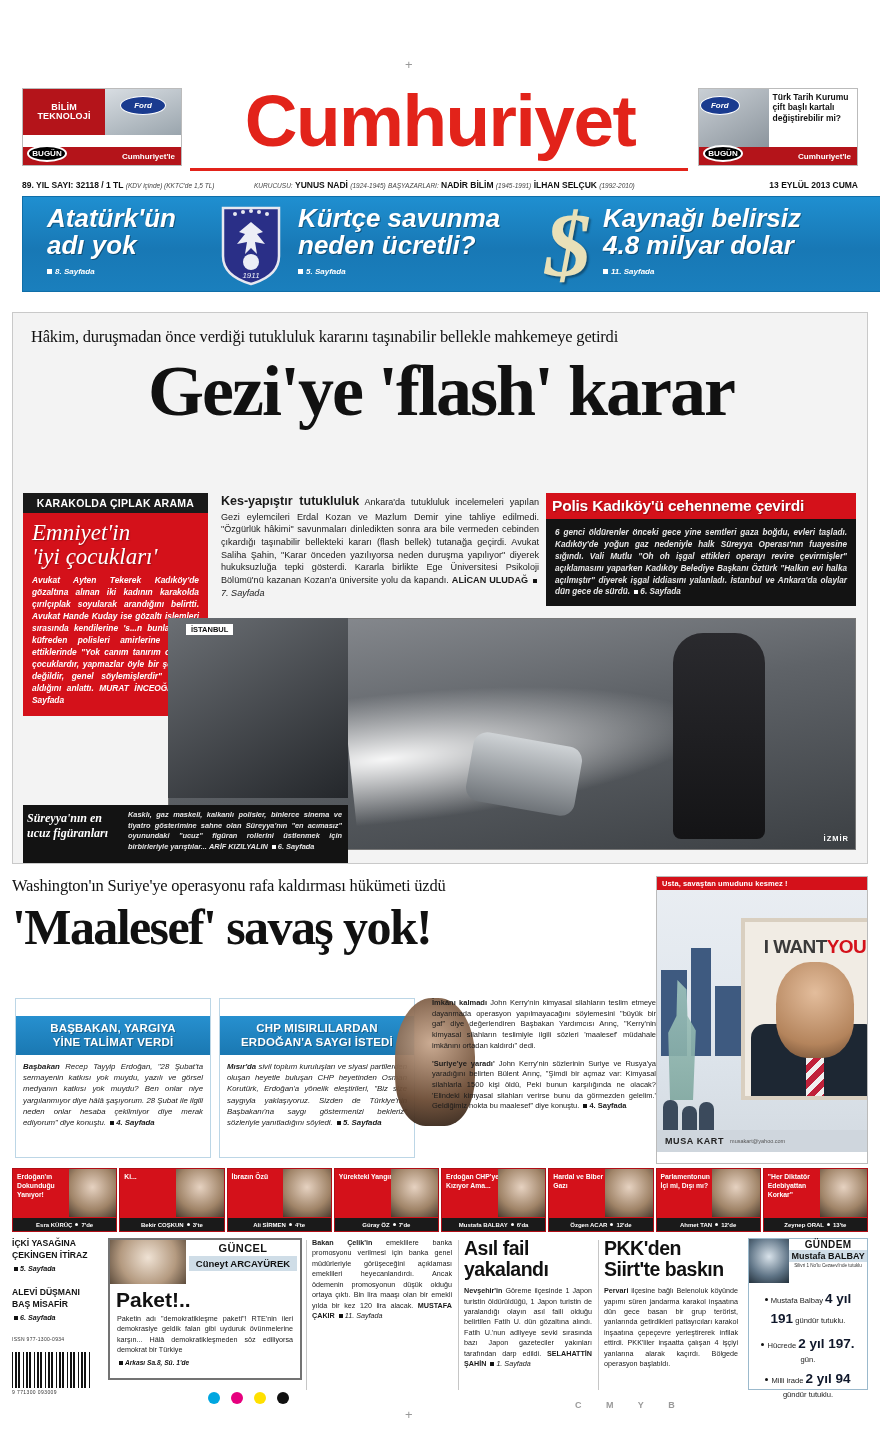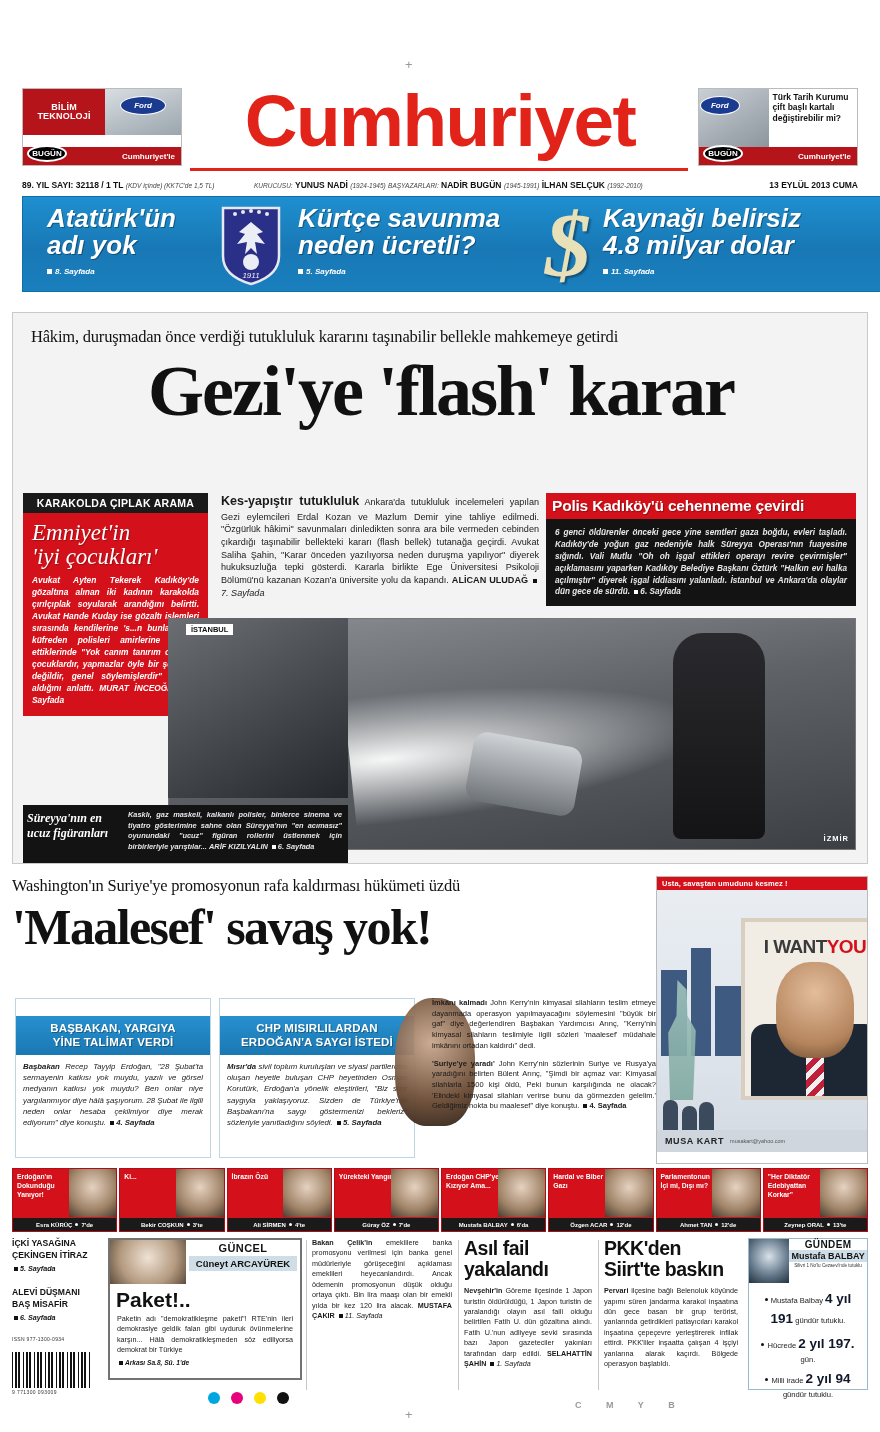--- a/index.html
+++ b/index.html
@@ -451,21 +451,21 @@
   <div class="infobar">
     <div class="ib-left">
       <b>89. YIL SAYI: 32118 / 1 TL</b>
       <span class="tiny">(KDV içinde) (KKTC'de 1,5 TL)</span>
     </div>
     <div class="ib-center">
       <span class="tiny">KURUCUSU:</span>
       <b>YUNUS NADİ</b>
       <span class="tiny">(1924-1945)</span>
       <span class="tiny">BAŞYAZARLARI:</span>
-      <b>NADİR BUGÜN</b>
+      <b>NADİR BİLİM</b>
       <span class="tiny">(1945-1991)</span>
       <b>İLHAN SELÇUK</b>
       <span class="tiny">(1992-2010)</span>
     </div>
     <div class="ib-right">13 EYLÜL 2013 CUMA</div>
   </div>
 
   <div class="bluebar">
 
     <div class="bb-cell bb1">
@@ -555,21 +555,21 @@
       </div>
       <div class="cap-right">
         <span>Kasklı, gaz maskeli, kalkanlı polisler, binlerce sinema ve tiyatro gösterimine sahne olan Süreyya'nın "en acımasız" oyunundaki "ucuz" figüran rollerini üstlenmek için birbirleriyle yarıştılar...</span>
         <b>ARİF KIZILYALIN</b>
         <span class="sq-w"></span><b>6. Sayfada</b>
       </div>
     </div>
   </div>
 
   <div class="second">
-    <div class="kicker2">Washington'ın Suriye'ye promosyonun rafa kaldırması hükümeti üzdü</div>
+    <div class="kicker2">Washington'ın Suriye'ye operasyonu rafa kaldırması hükümeti üzdü</div>
     <div class="headline2">'Maalesef' savaş yok!</div>
   </div>
 
   <div class="subcols">
 
     <div class="subcol sc1">
       <div class="bluehead">
         <span>BAŞBAKAN, YARGIYA</span><br>
         <span>YİNE TALİMAT VERDİ</span>
       </div>

